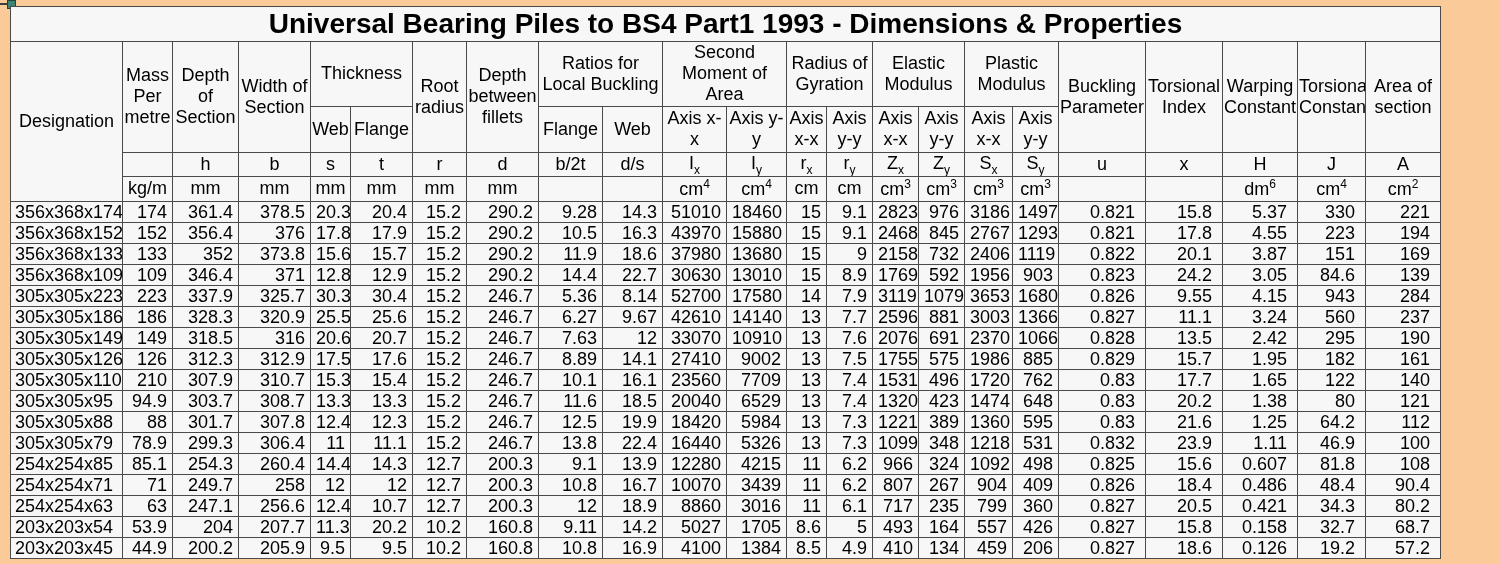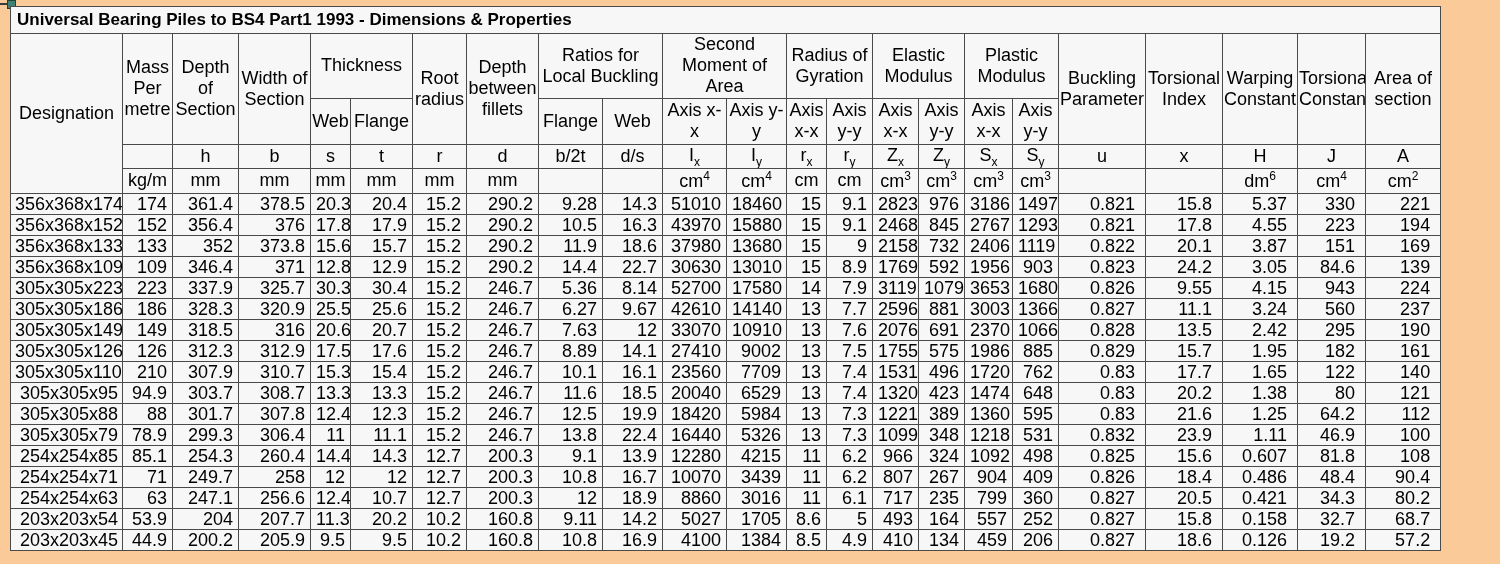--- a/index.html
+++ b/index.html
@@ -19,30 +19,30 @@
   table {
     border-collapse:collapse; table-layout:fixed;
     width:1430px; background:#F7F7F7;
   }
   td, th {
     border:1px solid #4a4a4a; color:#000;
     font-size:18px; font-weight:normal;
     overflow:hidden; vertical-align:middle;
   }
   tr.title-row td {
-    font-size:17px; font-weight:bold; text-align:left;
+    font-size:28px; font-weight:bold; text-align:center;
     height:27px; padding:1px 6px; white-space:nowrap;
   }
   thead th { text-align:center; line-height:1.18; padding:0 1px; }
   tr.group-row th  { height:44px; }
   tr.sub-row th    { height:46px; }
   tr.symbol-row th { height:24px; }
   tr.unit-row th   { height:22px; }
   tbody td { height:21px; line-height:20px; white-space:nowrap; }
-  td.desig { text-align:right; padding:0 4px; }
+  td.desig { text-align:left; padding:0 4px; }
   td.num   { text-align:right; padding:0 5px; }
   td.num-wide { padding-right:10px; }
   sub { font-size:12px; vertical-align:sub; }
   sup { font-size:12px; vertical-align:super; }
 </style>
 </head>
 <body>
 
 <div class="handle-line"></div>
 <div class="handle"></div>
@@ -277,21 +277,21 @@
           <td class="num">14</td>
           <td class="num">7.9</td>
           <td class="num">3119</td>
           <td class="num">1079</td>
           <td class="num">3653</td>
           <td class="num">1680</td>
           <td class="num num-wide">0.826</td>
           <td class="num num-wide">9.55</td>
           <td class="num num-wide">4.15</td>
           <td class="num num-wide">943</td>
-          <td class="num num-wide">224</td>
+          <td class="num num-wide">284</td>
         </tr>
         <tr>
           <td class="desig">305x305x186</td>
           <td class="num">186</td>
           <td class="num">328.3</td>
           <td class="num">320.9</td>
           <td class="num">25.5</td>
           <td class="num">25.6</td>
           <td class="num">15.2</td>
           <td class="num">246.7</td>
@@ -547,21 +547,21 @@
           <td class="num">160.8</td>
           <td class="num">9.11</td>
           <td class="num">14.2</td>
           <td class="num">5027</td>
           <td class="num">1705</td>
           <td class="num">8.6</td>
           <td class="num">5</td>
           <td class="num">493</td>
           <td class="num">164</td>
           <td class="num">557</td>
-          <td class="num">252</td>
+          <td class="num">426</td>
           <td class="num num-wide">0.827</td>
           <td class="num num-wide">15.8</td>
           <td class="num num-wide">0.158</td>
           <td class="num num-wide">32.7</td>
           <td class="num num-wide">68.7</td>
         </tr>
         <tr>
           <td class="desig">203x203x45</td>
           <td class="num">44.9</td>
           <td class="num">200.2</td>

